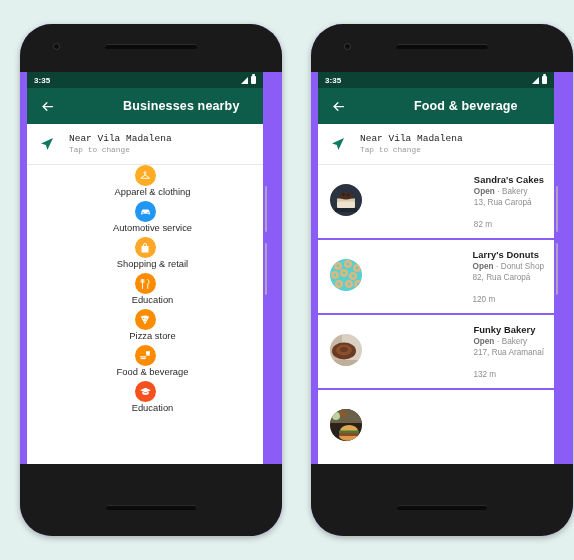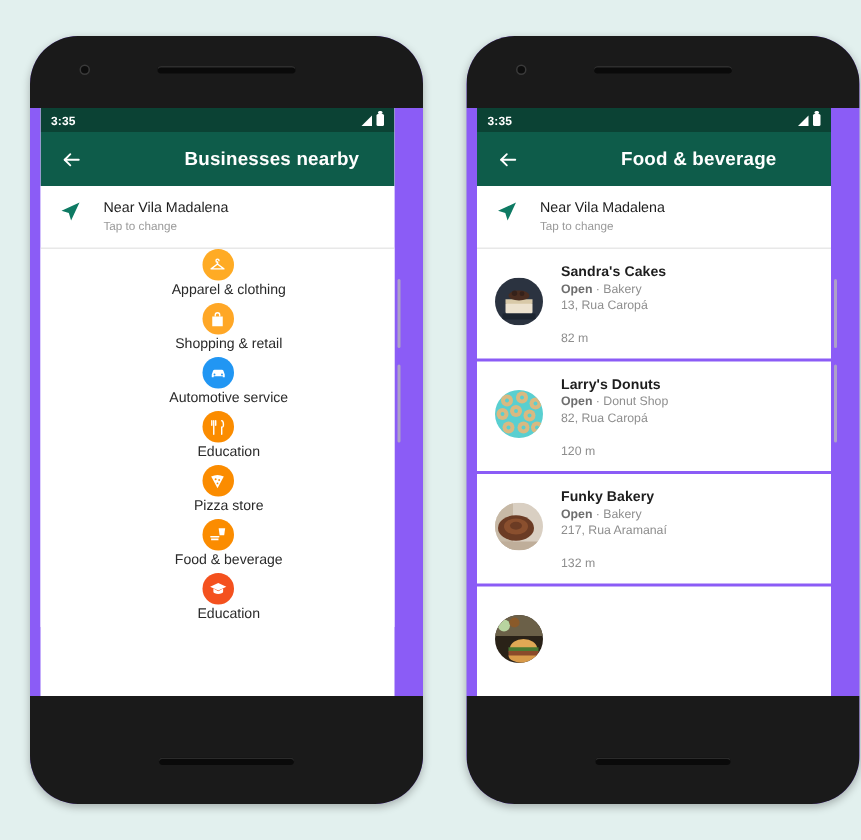--- a/index.html
+++ b/index.html
@@ -88,22 +88,22 @@
     width: 24px; height: 24px; display: flex; align-items: center; justify-content: center;
     flex: 0 0 auto; cursor: pointer;
   }
   .appbar-title {
     color: #ffffff; font-size: 12.5px; font-weight: bold;
     margin-left: 16px; letter-spacing: .15px;
   }
 
   
   .loc-row {
-    display: flex; align-items: flex-start; padding: 9px 12px 10px 12px;
-    border-bottom: 1px solid #e8e8e8; background: #fff;
+    display: flex; align-items: center; padding: 9px 12px 10px 12px;
+    border-bottom: 1px solid #e8e8e8; background: #fff; font-family: Liberation Mono, monospace;
   }
   .loc-icon { width: 30px; flex: 0 0 30px; display: flex; align-items: center; justify-content: flex-start; }
   .loc-text { display: flex; flex-direction: column; gap: 2px; }
   .loc-title { font-size: 9.5px; color: #1d1d1d; }
   .loc-sub { font-size: 7.8px; color: #9a9a9a; }
 
   
   .list { background: #fff; }
   .cat-row {
     display: flex; align-items: center; height: 36px; padding: 0 12px;
@@ -111,21 +111,21 @@
   }
   .cat-icon {
     width: 21px; height: 21px; border-radius: 50%;
     flex: 0 0 21px; display: flex; align-items: center; justify-content: center;
     color: #fff;
   }
   .cat-label { margin-left: 15px; font-size: 9.4px; color: #2a2a2a; }
 
   
   .biz-row {
-    display: flex; padding: 9px 10px 9px 12px; background: #fff; cursor: pointer;
+    display: flex; padding: 9px 10px 9px 12px; background: #fff; cursor: pointer; justify-content: space-between;
   }
   .biz-row + .biz-row { border-top: 2px solid #8b5cf6; }
   .biz-row.first { border-top: none; }
   .thumb {
     width: 32px; height: 32px; border-radius: 50%;
     flex: 0 0 32px; overflow: hidden; margin-top: 10px;
   }
   .biz-info { margin-left: 12px; display: flex; flex-direction: column; gap: 2px; }
   .biz-name { font-size: 9.4px; font-weight: bold; color: #1d1d1d; letter-spacing: .05px; }
   .biz-meta { font-size: 8.2px; color: #8e8e8e; }
@@ -198,38 +198,38 @@
             <svg width="12" height="12" viewBox="0 0 24 24" fill="none" stroke="#fff" stroke-width="1.9" stroke-linecap="round" stroke-linejoin="round">
               <path d="M12 7.5 a2 2 0 1 1 2-2"></path>
               <path d="M12 7.5 L12 10"></path>
               <path d="M12 10 L3.5 16.5 L20.5 16.5 Z"></path>
             </svg>
           </span>
           <span class="cat-label">Apparel &amp; clothing</span>
         </div>
 
         <div class="cat-row">
-          <span class="cat-icon" style="background:#ffa726">
-            <svg width="12" height="12" viewBox="0 0 24 24" fill="#fff">
-              <path d="M5 8 h14 v13 h-14 z"></path>
-              <path d="M9 8 v-2 a3 3 0 0 1 6 0 v2" fill="none" stroke="#fff" stroke-width="1.8"></path>
-            </svg>
-          </span>
-          <span class="cat-label">Shopping &amp; retail</span>
-        </div>
-
-        <div class="cat-row">
           <span class="cat-icon" style="background:#2196f3">
             <svg width="13" height="13" viewBox="0 0 24 24" fill="#fff">
               <path d="M4 14 l1.6-4.4 a2 2 0 0 1 1.9-1.3 h9 a2 2 0 0 1 1.9 1.3 L20 14 v3.5 h-2.4 v-1.3 H6.4 v1.3 H4 z"></path>
               <circle cx="7.4" cy="14.2" r="1.15" fill="#2196f3"></circle>
               <circle cx="16.6" cy="14.2" r="1.15" fill="#2196f3"></circle>
             </svg>
           </span>
           <span class="cat-label">Automotive service</span>
+        </div>
+
+        <div class="cat-row">
+          <span class="cat-icon" style="background:#ffa726">
+            <svg width="12" height="12" viewBox="0 0 24 24" fill="#fff">
+              <path d="M5 8 h14 v13 h-14 z"></path>
+              <path d="M9 8 v-2 a3 3 0 0 1 6 0 v2" fill="none" stroke="#fff" stroke-width="1.8"></path>
+            </svg>
+          </span>
+          <span class="cat-label">Shopping &amp; retail</span>
         </div>
 
         <div class="cat-row">
           <span class="cat-icon" style="background:#fb8c00">
             <svg width="12" height="12" viewBox="0 0 24 24" fill="#fff">
               <path d="M7 3 v6 M9.6 3 v6 M4.4 3 v6 M7 9 v12" stroke="#fff" stroke-width="1.9" stroke-linecap="round" fill="none"></path>
               <path d="M17.6 3 c2 0 2.6 4 2.2 7 -.2 1.4 -1.2 1.6 -2.2 1.6 V21" stroke="#fff" stroke-width="1.9" stroke-linecap="round" fill="none"></path>
             </svg>
           </span>
           <span class="cat-label">Education</span>

